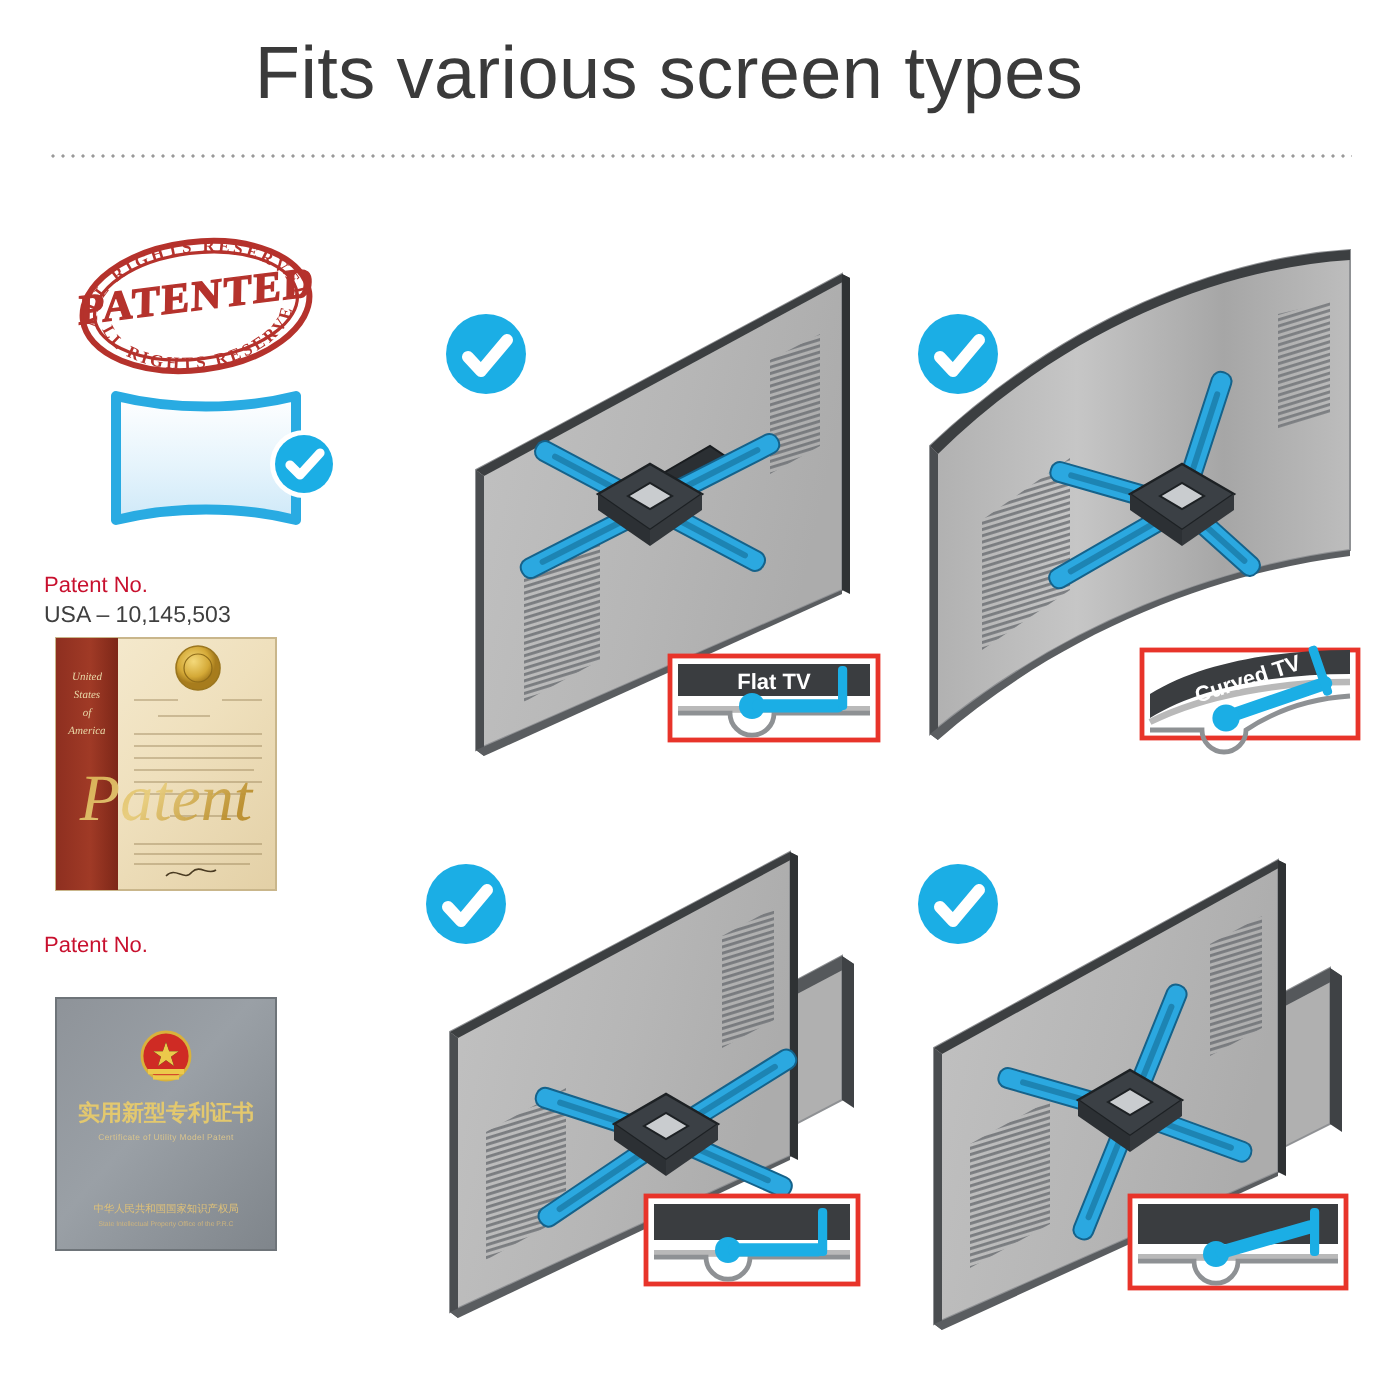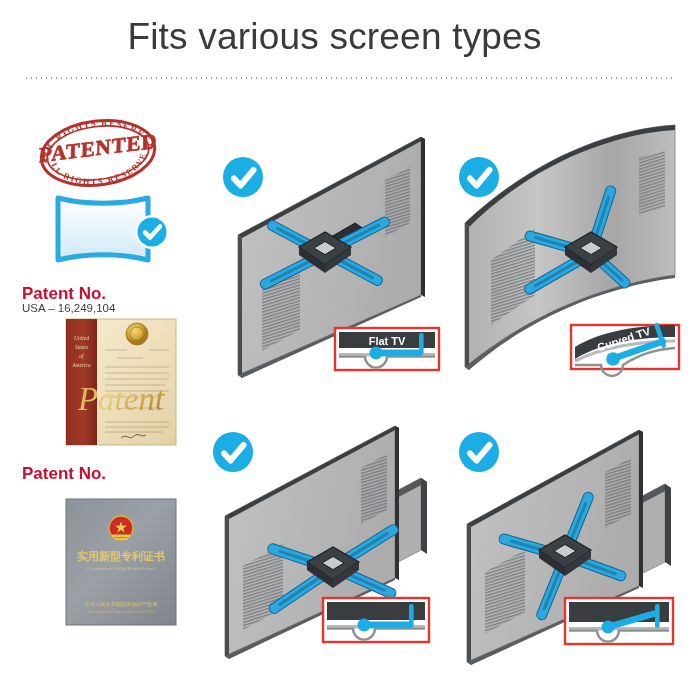--- a/index.html
+++ b/index.html
@@ -25,24 +25,24 @@
   .rail{position:absolute;left:22px;top:118px;width:160px;height:540px;}
 
   .stamp{position:absolute;left:8px;top:0;width:136px;height:70px;}
   .stamp svg{display:block;}
 
   .curvedicon{position:absolute;left:30px;top:72px;width:122px;height:80px;}
 
   .pblock{position:absolute;width:160px;}
   .pblock.us{top:168px;}
   .pblock.cn{top:348px;}
-  .p-title{font-size:17px;font-weight:bold;color:#c8102e;line-height:15px;}
+  .p-title{font-size:11px;font-weight:normal;color:#c8102e;line-height:15px;}
   .p-num{font-size:11.5px;color:#3f3f3f;line-height:15px;white-space:nowrap;}
 
-  .cert{position:absolute;top:32px;left:5px;margin-left:38px;}
+  .cert{position:absolute;top:32px;left:5px;}
   .cert svg{display:block;}
 
   
   .panel{position:absolute;width:240px;height:255px;}
   .p1{left:205px;top:125px;}
   .p2{left:443px;top:125px;}
   .p3{left:195px;top:420px;}
   .p4{left:443px;top:420px;}
   .panel svg{display:block;overflow:visible;}
 
@@ -95,21 +95,21 @@
         <g>
           <circle cx="100" cy="42" r="17" fill="#ffffff"></circle>
           <circle cx="100" cy="42" r="14.5" fill="#1BAEE5"></circle>
           <path d="M93 42.5 L98 47.5 L108 36.5" fill="none" stroke="#ffffff" stroke-width="4.6" stroke-linecap="round" stroke-linejoin="round"></path>
         </g>
       </svg>
     </div>
 
     <div class="pblock us">
       <div class="p-title">Patent No.</div>
-      <div class="p-num">USA – 16,249,104</div>
+      <div class="p-num">USA – 10,145,503</div>
       <div class="cert">
         <svg width="112" height="128" viewBox="0 0 112 128">
           <defs>
             <linearGradient id="usBand" x1="0" y1="0" x2="1" y2="0">
               <stop offset="0%" stop-color="#8e2f20"></stop>
               <stop offset="55%" stop-color="#a03a26"></stop>
               <stop offset="100%" stop-color="#7d2718"></stop>
             </linearGradient>
             <linearGradient id="usPaper" x1="0" y1="0" x2="1" y2="1">
               <stop offset="0%" stop-color="#f6ecd2"></stop>

